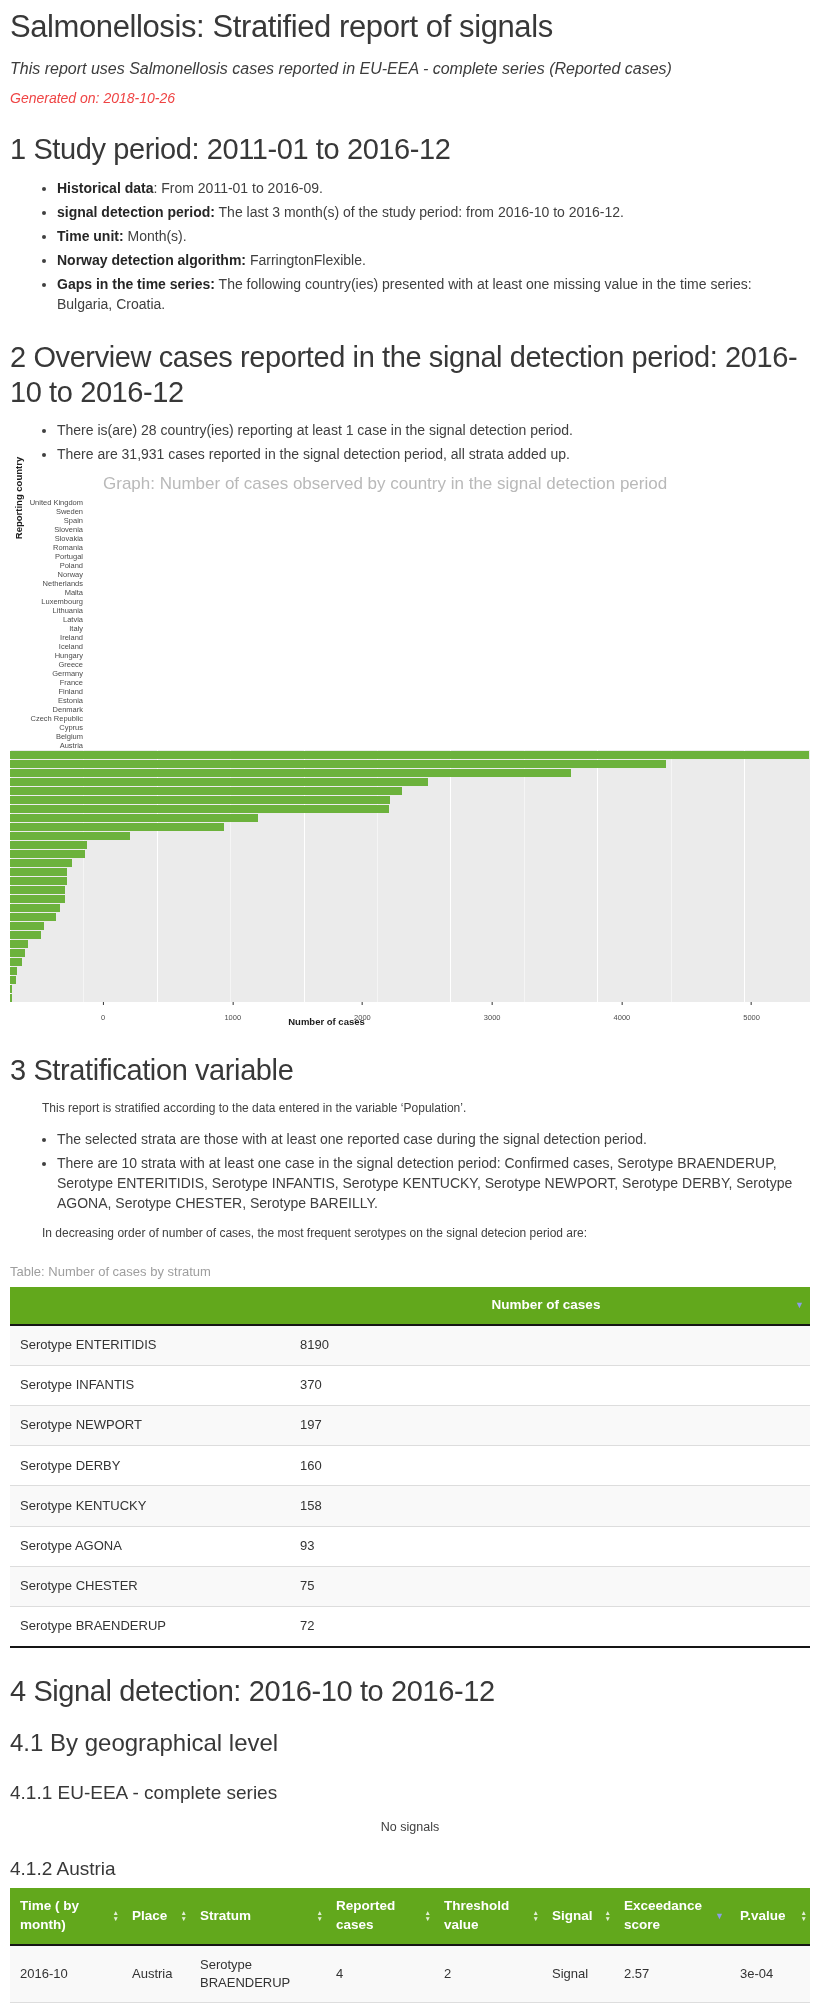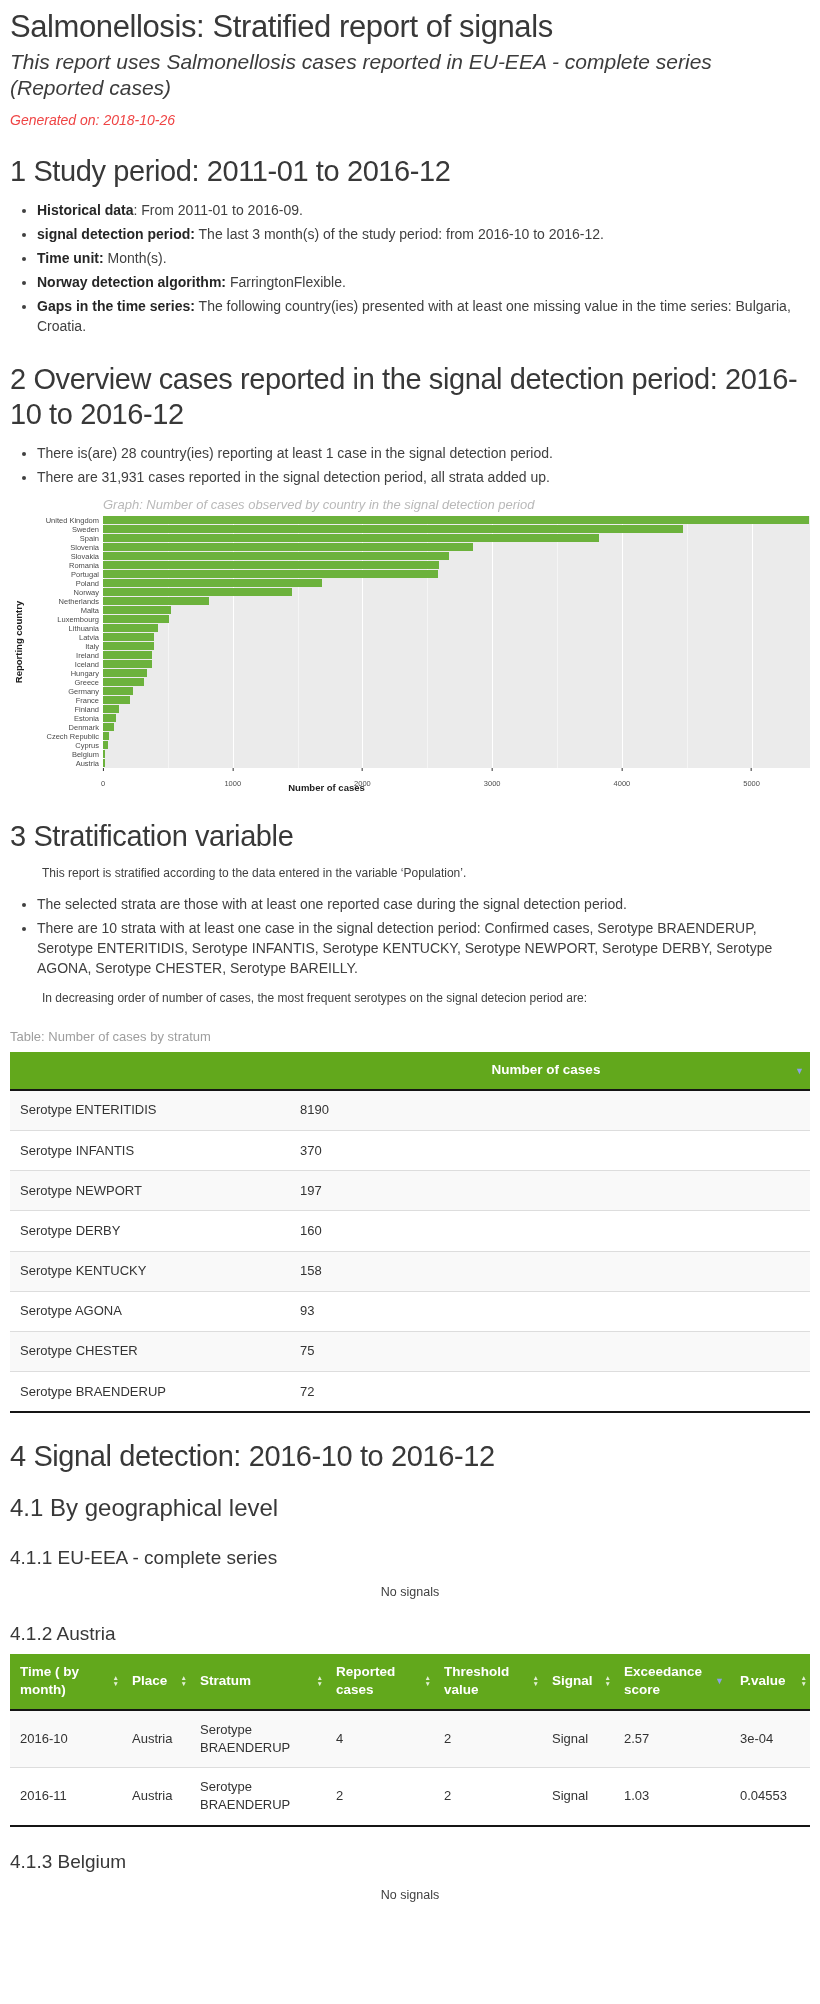--- a/index.html
+++ b/index.html
@@ -5,34 +5,34 @@
   * { box-sizing: border-box; margin: 0; padding: 0; }
   html, body { background: #fff; }
   body {
     width: 820px; height: 2004px; overflow: hidden;
     padding: 0 10px;
     font-family: "Liberation Sans", sans-serif;
     color: #404040;
   }
   
   .doc-title { margin-top: 8px; font-size: 31px; font-weight: 500; color: #383838; letter-spacing: -0.4px; line-height: 1.2; }
-  .subtitle { margin-top: 4px; font-size: 21px; font-style: italic; font-weight: 500; color: #3c3c3c; line-height: 1.24; }
+  .subtitle { margin-top: 14px; font-size: 16px; font-style: italic; font-weight: 500; color: #3c3c3c; line-height: 1.24; }
   .generated { margin-top: 11px; font-size: 14px; font-style: italic; color: #ef4444; }
   h1.sec { margin-top: 26px; font-size: 29px; font-weight: 500; color: #383838; letter-spacing: -0.4px; line-height: 1.2; }
   h2.sec { margin-top: 20px; font-size: 24px; font-weight: 500; color: #383838; line-height: 1.2; }
   h3.sec { margin-top: 24px; font-size: 19px; font-weight: 500; color: #383838; line-height: 1.2; }
   p.body-text { margin-top: 12px; font-size: 12px; line-height: 1.45; color: #404040; margin-left: 32px; }
   p.no-signals { margin-top: 15px; font-size: 12.5px; color: #404040; text-align: center; }
   ul.bullets { margin: 11px 0 0 0; padding-left: 27px; }
-  ul.bullets li { font-size: 14px; line-height: 20px; margin-bottom: 4px; color: #404040; }
+  ul.bullets li { font-size: 14px; line-height: 20px; margin-bottom: 4px; color: #404040; margin-left: 20px; }
   ul.bullets li b { font-weight: 700; color: #262626; }
   
   .chart { margin-top: 10px; }
-  .chart-title { margin-left: 93px; font-size: 13px; color: #b9b9b9; margin-bottom: 4px; font-style: italic; }
-  .chart-area { display: flex; align-items: stretch; }
+  .chart-title { margin-left: 93px; font-size: 17px; color: #b9b9b9; margin-bottom: 4px; }
+  .chart-area { display: flex; align-items: stretch; flex-direction: column; }
   .yt { width: 16px; position: relative; }
   .yt span { position: absolute; top: 50%; left: 50%; transform: translate(-50%,-50%) rotate(-90deg); white-space: nowrap; font-size: 9.5px; font-weight: 700; color: #1c1c1c; }
   .ylabels { width: 77px; }
   .ylabels .ylab { height: 9px; line-height: 9px; font-size: 7.5px; color: #4c4c4c; text-align: right; padding-right: 4px; white-space: nowrap; }
   .panel { flex: 1; position: relative; background: #ebebeb; }
   .grid { position: absolute; top: 0; bottom: 0; width: 1px; background: #fff; }
   .grid.minor { opacity: 0.5; }
   .bars { position: relative; }
   .brow { height: 9px; display: flex; align-items: center; }
   .bar { height: 7.4px; background: #6cb23c; }

